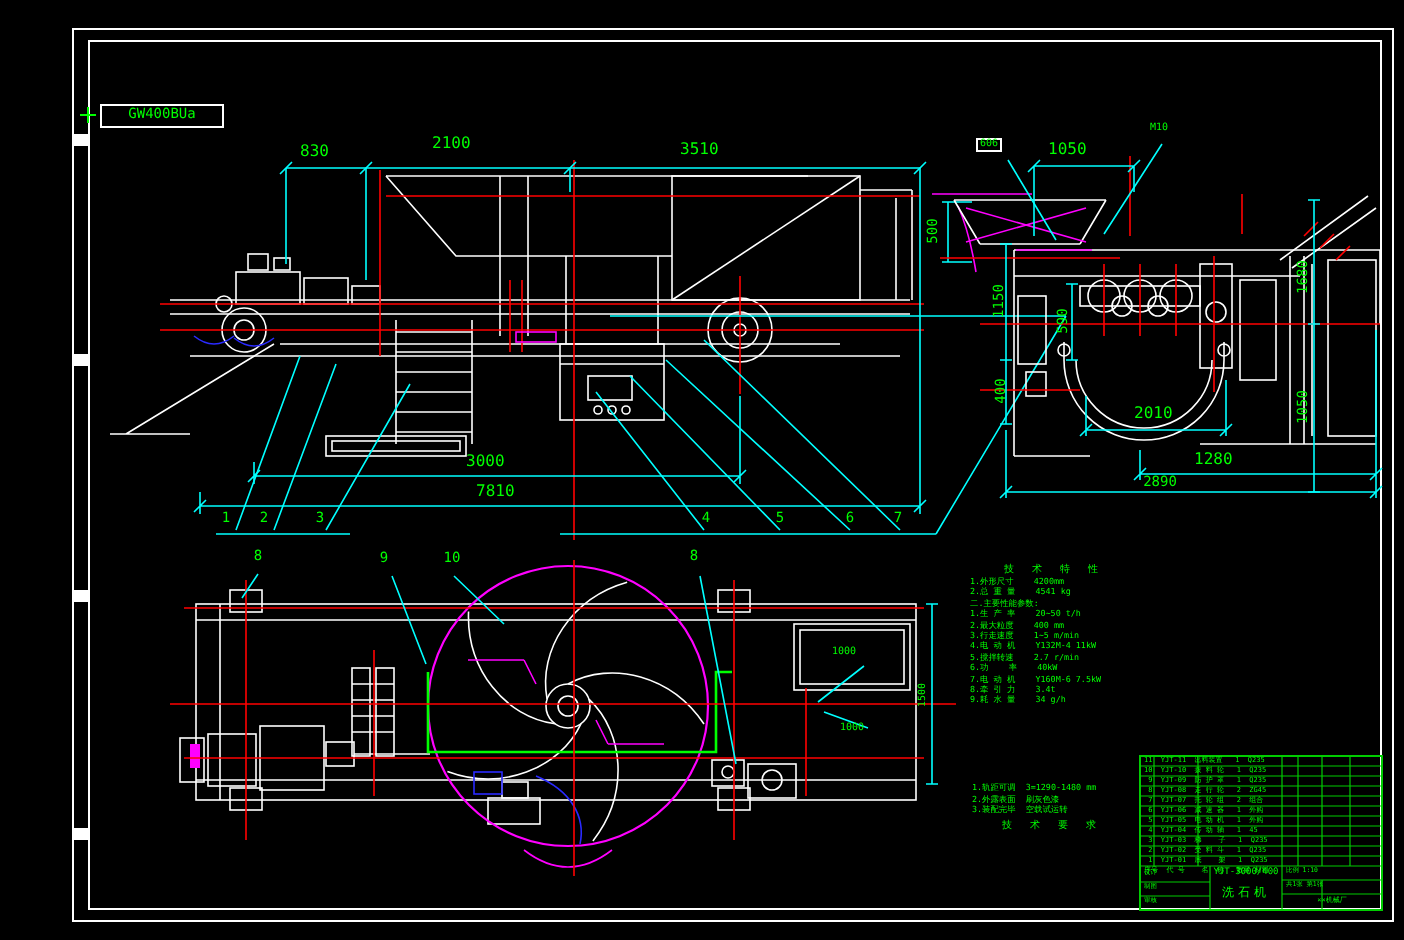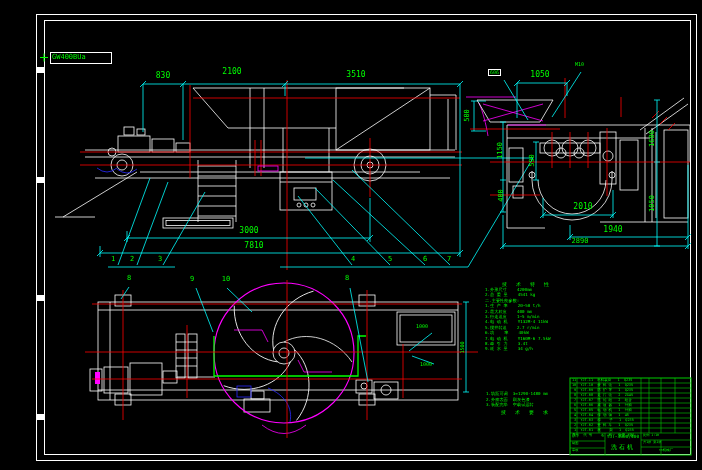--- a/index.html
+++ b/index.html
@@ -1,21 +1,21 @@
 <!DOCTYPE html>
 <html><head>
 <meta charset="utf-8">
 <style>
   html,body{margin:0;padding:0;background:#000;}
   .stage{position:relative;width:702px;height:470px;background:#000;overflow:hidden;
          font-family:"DejaVu Sans Mono",monospace;}
   svg{position:absolute;left:0;top:0;}
   .t{position:absolute;color:#00ff00;font-family:"DejaVu Sans Mono",monospace;
      white-space:pre;line-height:1;}
-  .dim{font-size:8px;text-align:center;}
+  .dim{font-size:8px;text-align:left;}
   .dim7{font-size:7px;text-align:center;}
   .balloon{font-size:7px;text-align:center;}
   .tiny{font-size:5px;}
   .rot{transform:rotate(-90deg);transform-origin:center center;}
   .boxed{border:1px solid #ffffff;padding:0 1px;}
   .spec{position:absolute;left:485px;top:281px;width:100px;color:#00ff00;}
   .spec-title{font-size:5px;letter-spacing:3px;text-align:center;width:84px;}
   .spec-row{font-size:4.2px;line-height:5.4px;white-space:pre;}
   .notes{position:absolute;left:486px;top:391px;width:98px;color:#00ff00;}
   .note-row{font-size:4.2px;line-height:5.6px;white-space:pre;}
@@ -201,21 +201,21 @@
   </g>
 
   <g fill="none" stroke="#00cc00" stroke-width="0.6">
     <rect x="570" y="378" width="121" height="77" stroke-width="1"></rect>
     <path d="M570,383 H691 M570,388 H691 M570,393 H691 M570,398 H691 M570,403 H691 M570,408 H691 M570,413 H691 M570,418 H691 M570,423 H691 M570,428 H691 M570,433 H691"></path>
     <path d="M577,378 V433 M599,378 V433 M641,378 V433 M649,378 V433 M661,378 V433 M675,378 V433"></path>
     <path d="M605,433 V455 M641,433 V455 M570,441 H605 M570,448 H605 M641,440 H691 M641,447 H691 M661,440 V455"></path>
   </g>
 </svg>
 
-<span class="t" style="left:52px;top:54px;width:58px;font-size:7px;">GW400BUa</span>
+<span class="t" style="left:52px;top:54px;width:58px;text-align:center;font-size:7px;">GW400BUa</span>
 
 <span class="t dim" style="left:150px;top:72px;width:26px;">830</span>
 <span class="t dim" style="left:216px;top:68px;width:32px;">2100</span>
 <span class="t dim" style="left:340px;top:71px;width:32px;">3510</span>
 <span class="t dim" style="left:233px;top:227px;width:32px;">3000</span>
 <span class="t dim" style="left:238px;top:242px;width:32px;">7810</span>
 <span class="t dim7 rot" style="left:455px;top:112px;width:24px;">500</span>
 
 <span class="t balloon" style="left:108px;top:256px;width:10px;">1</span>
 <span class="t balloon" style="left:127px;top:256px;width:10px;">2</span>
@@ -227,21 +227,21 @@
 
 <span class="t dim" style="left:524px;top:71px;width:32px;">1050</span>
 <span class="t tiny boxed" style="left:488px;top:69px;">606</span>
 <span class="t tiny" style="left:575px;top:62px;">M10</span>
 <span class="t dim7 rot" style="left:484px;top:147px;width:32px;">1150</span>
 <span class="t dim7 rot" style="left:518px;top:157px;width:28px;">590</span>
 <span class="t dim7 rot" style="left:487px;top:192px;width:28px;">400</span>
 <span class="t dim7 rot" style="left:636px;top:135px;width:32px;">1680</span>
 <span class="t dim7 rot" style="left:636px;top:200px;width:32px;">1050</span>
 <span class="t dim" style="left:567px;top:203px;width:32px;">2010</span>
-<span class="t dim" style="left:597px;top:226px;width:32px;">1940</span>
+<span class="t dim" style="left:597px;top:226px;width:32px;">1280</span>
 <span class="t dim7" style="left:564px;top:238px;width:32px;">2890</span>
 
 <span class="t balloon" style="left:123px;top:275px;width:12px;">8</span>
 <span class="t balloon" style="left:186px;top:276px;width:12px;">9</span>
 <span class="t balloon" style="left:220px;top:276px;width:12px;">10</span>
 <span class="t balloon" style="left:341px;top:275px;width:12px;">8</span>
 <span class="t tiny" style="left:416px;top:324px;">1000</span>
 <span class="t tiny" style="left:420px;top:362px;">1000</span>
 <span class="t tiny rot" style="left:448px;top:345px;width:28px;text-align:center;">1500</span>
 

